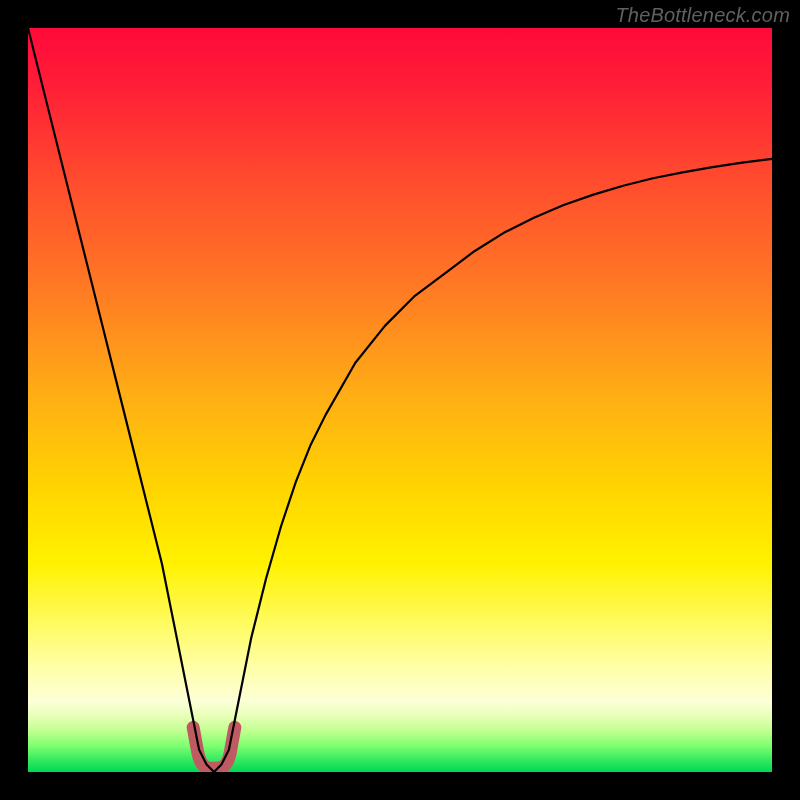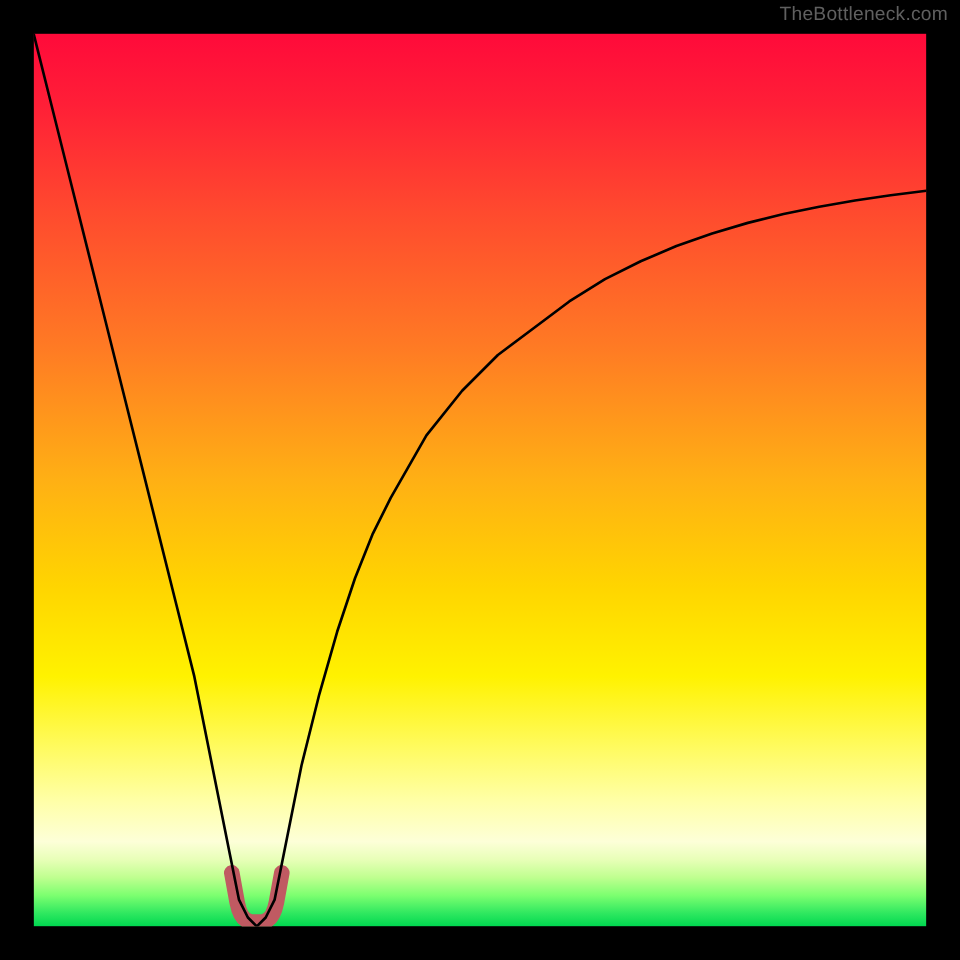--- a/index.html
+++ b/index.html
@@ -24,24 +24,25 @@
     left: 0;
     top: 0;
     width: 744px;
     height: 744px;
   }
   .watermark {
     position: absolute;
     top: 4px;
     right: 10px;
     color: #606060;
-    font-size: 16px;
+    font-size: 20px;
     font-weight: 500;
     letter-spacing: 0.2px;
     user-select: none;
+    font-style: italic;
   }
 </style>
 </head>
 <body>
 
 <div class="frame">
   <svg class="plot" viewBox="0 0 744 744" preserveAspectRatio="none">
     <defs>
       <linearGradient id="bg-grad" x1="0" y1="0" x2="0" y2="1">
           <stop offset="0.00%" stop-color="#ff0a3a"></stop>

